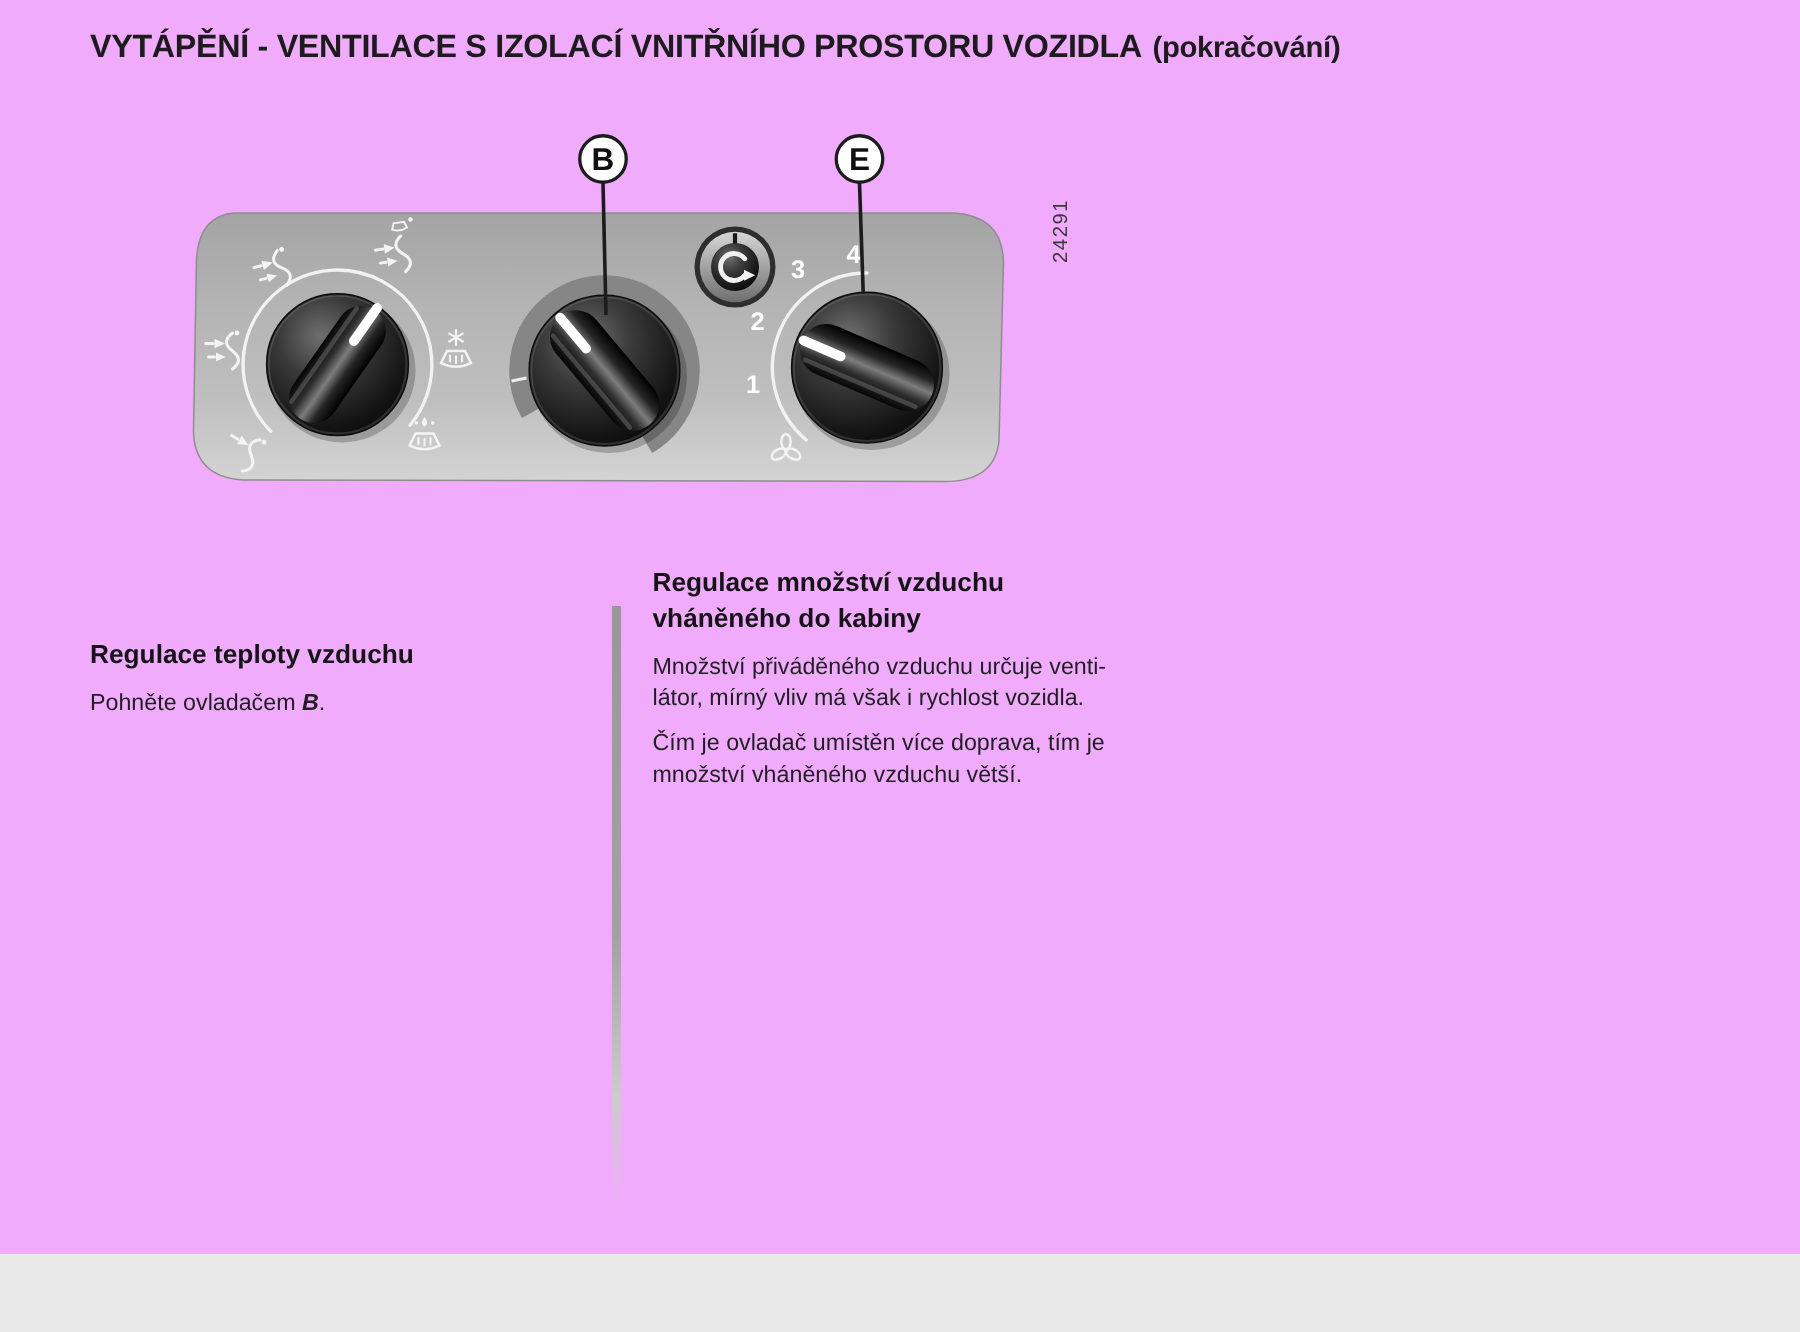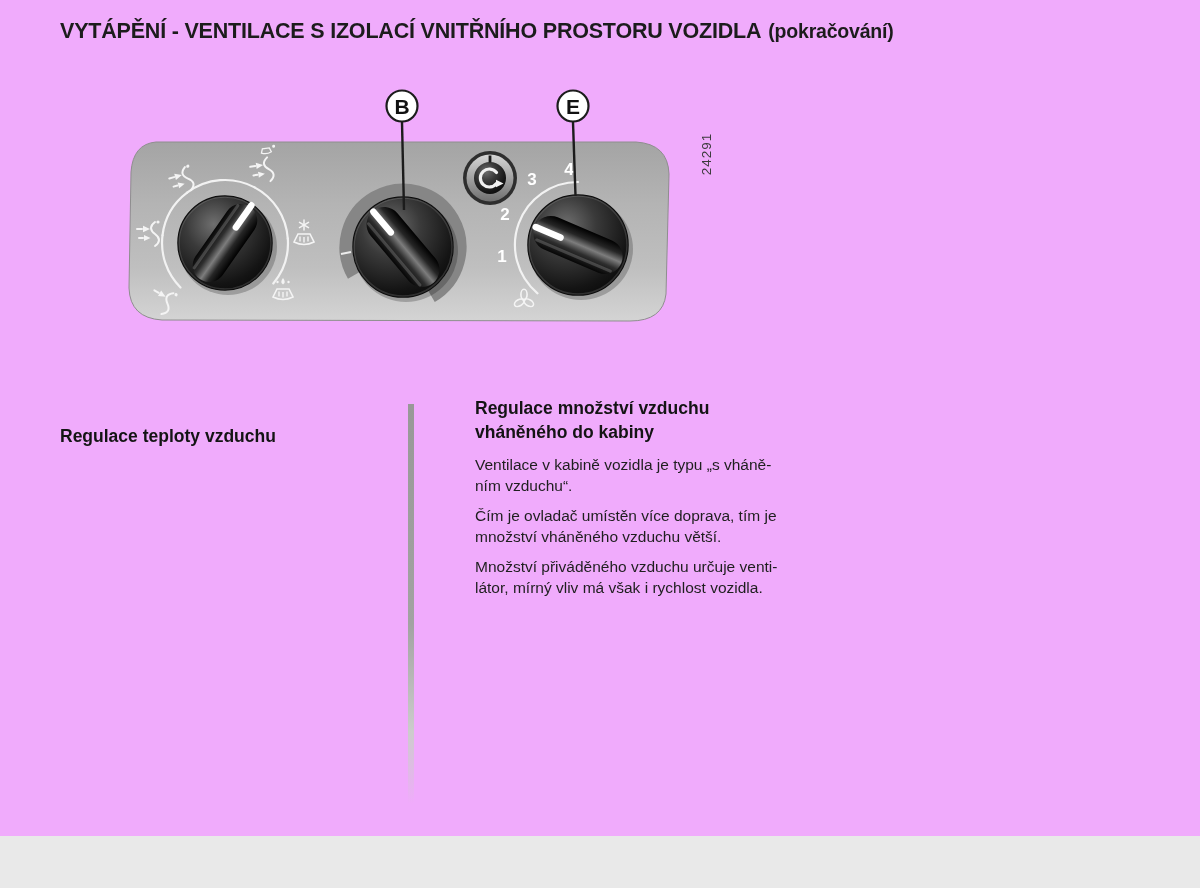--- a/index.html
+++ b/index.html
@@ -11,21 +11,21 @@
   .title{
     position:absolute;left:60px;top:19px;margin:0;white-space:nowrap;
     font-size:21.5px;font-weight:bold;color:#1c1c1c;letter-spacing:-0.2px;
   }
   .title .cont{font-size:19.5px;margin-left:7px;}
   
   .figure{position:absolute;left:120px;top:82px;width:600px;height:260px;}
   
   .col{position:absolute;}
   .col-left{left:60px;top:398px;width:346px;margin-top:26px;}
-  .col-right{left:435px;top:396px;width:334px;margin-left:40px;}
+  .col-right{left:435px;top:376px;width:334px;}
   .col h2{margin:0 0 10px 0;font-size:17.5px;line-height:24px;font-weight:bold;color:#141414;}
   .col p{margin:0 0 9px 0;font-size:15.5px;line-height:21px;color:#1f1f1f;}
   .col p.spread{word-spacing:5.5px;}
   .seg-b{font-weight:bold;}
   .seg-bi{font-weight:bold;font-style:italic;}
   
   .divider{
     position:absolute;left:408px;top:404px;width:6px;height:400px;
     background:linear-gradient(to bottom,#989898 0%,#a2a2a2 55%,#cccccc 82%,rgba(255,255,255,0) 100%);
   }
@@ -197,26 +197,26 @@
       <line x1="453" y1="40" x2="455.5" y2="114" stroke="#1c1c1c" stroke-width="2.4"></line>
       <circle cx="453" cy="24" r="15.5" fill="#ffffff" stroke="#1c1c1c" stroke-width="2.2"></circle>
       <text x="453" y="31.5" text-anchor="middle" font-size="21" font-weight="bold" fill="#111111">E</text>
     </g>
 
     <text transform="translate(591,72) rotate(-90)" text-anchor="middle" font-size="13.5" fill="#3a3a3a" letter-spacing="1">24291</text>
   </svg>
 
   <section class="col col-left">
     <h2>Regulace teploty vzduchu</h2>
+    <p>Pohněte ovladačem <span class="seg-bi">B</span>.</p>
   </section>
 
   <div class="divider"></div>
 
   <section class="col col-right">
     <h2>Regulace množství vzduchu<br>vháněného do kabiny</h2>
-    <p>Ventilace v kabině vozidla je typu „s vháně-<br>ním vzduchu“.</p>
+    <p>Množství přiváděného vzduchu určuje venti-<br>látor, mírný vliv má však i rychlost vozidla.</p>
     <p>Čím je ovladač umístěn více doprava, tím je<br>množství vháněného vzduchu větší.</p>
-    <p>Množství přiváděného vzduchu určuje venti-<br>látor, mírný vliv má však i rychlost vozidla.</p>
   </section>
 
   <div class="page-number">3.5</div>
   <div class="print-mark"></div>
 </div>
 
 </body></html>

